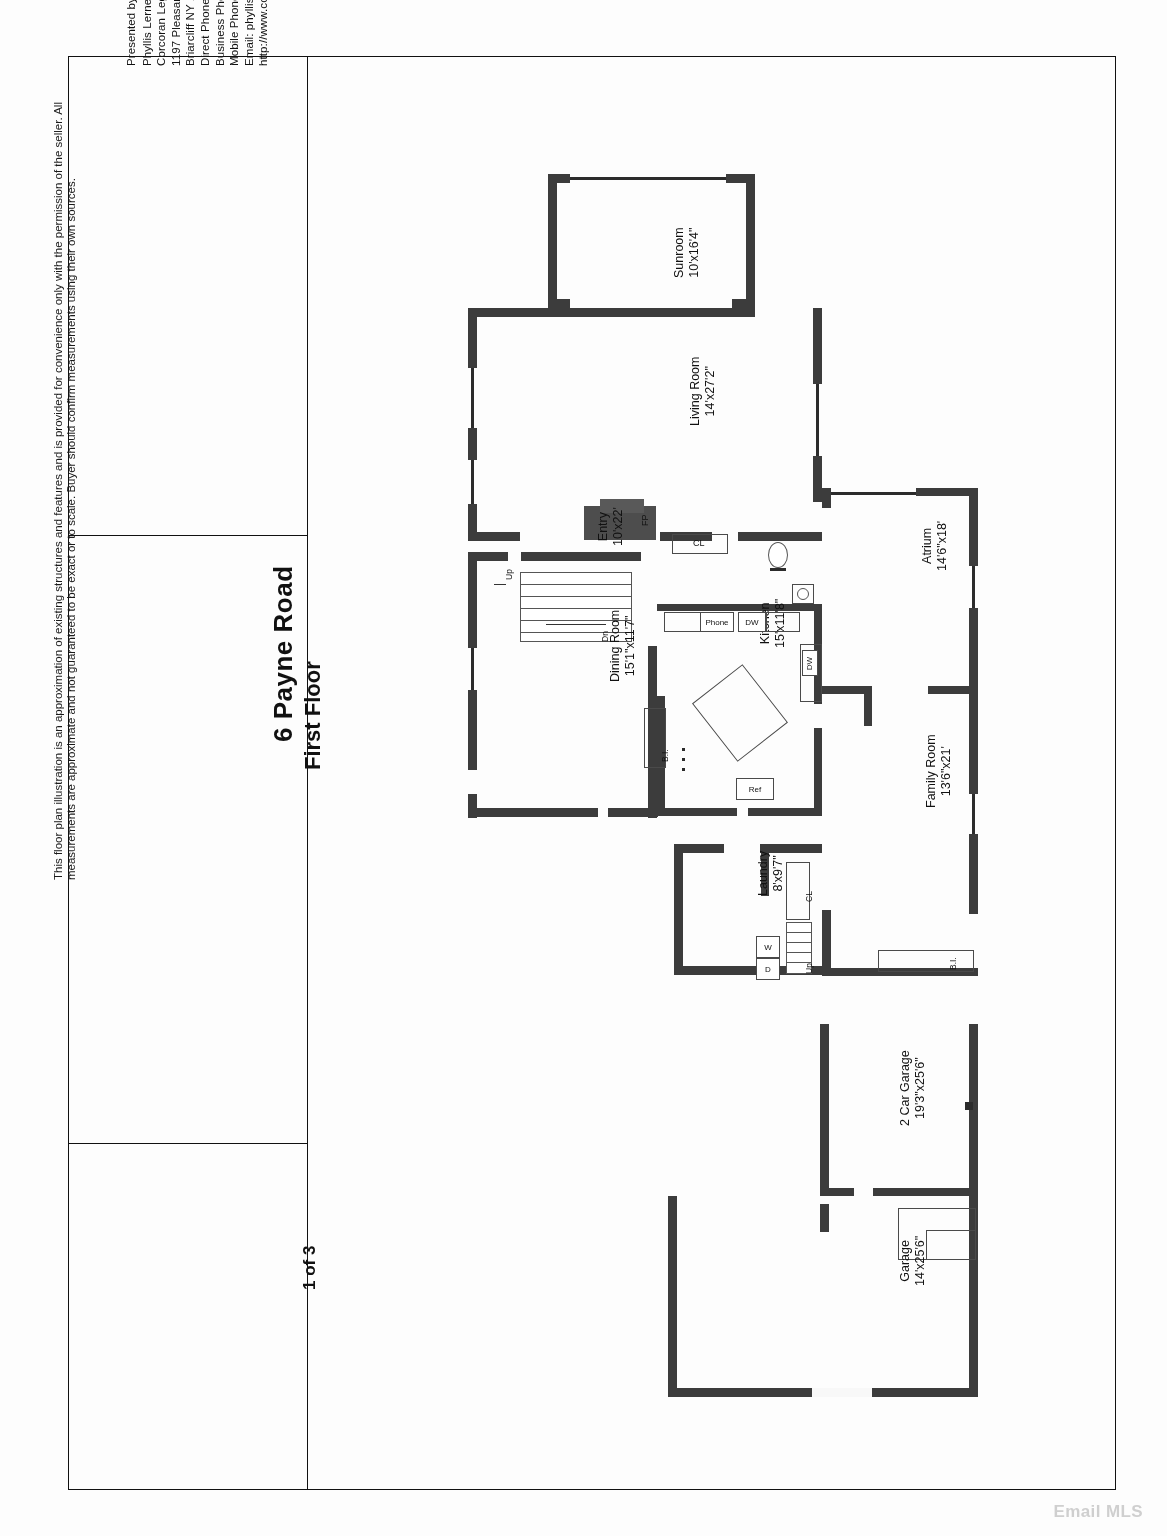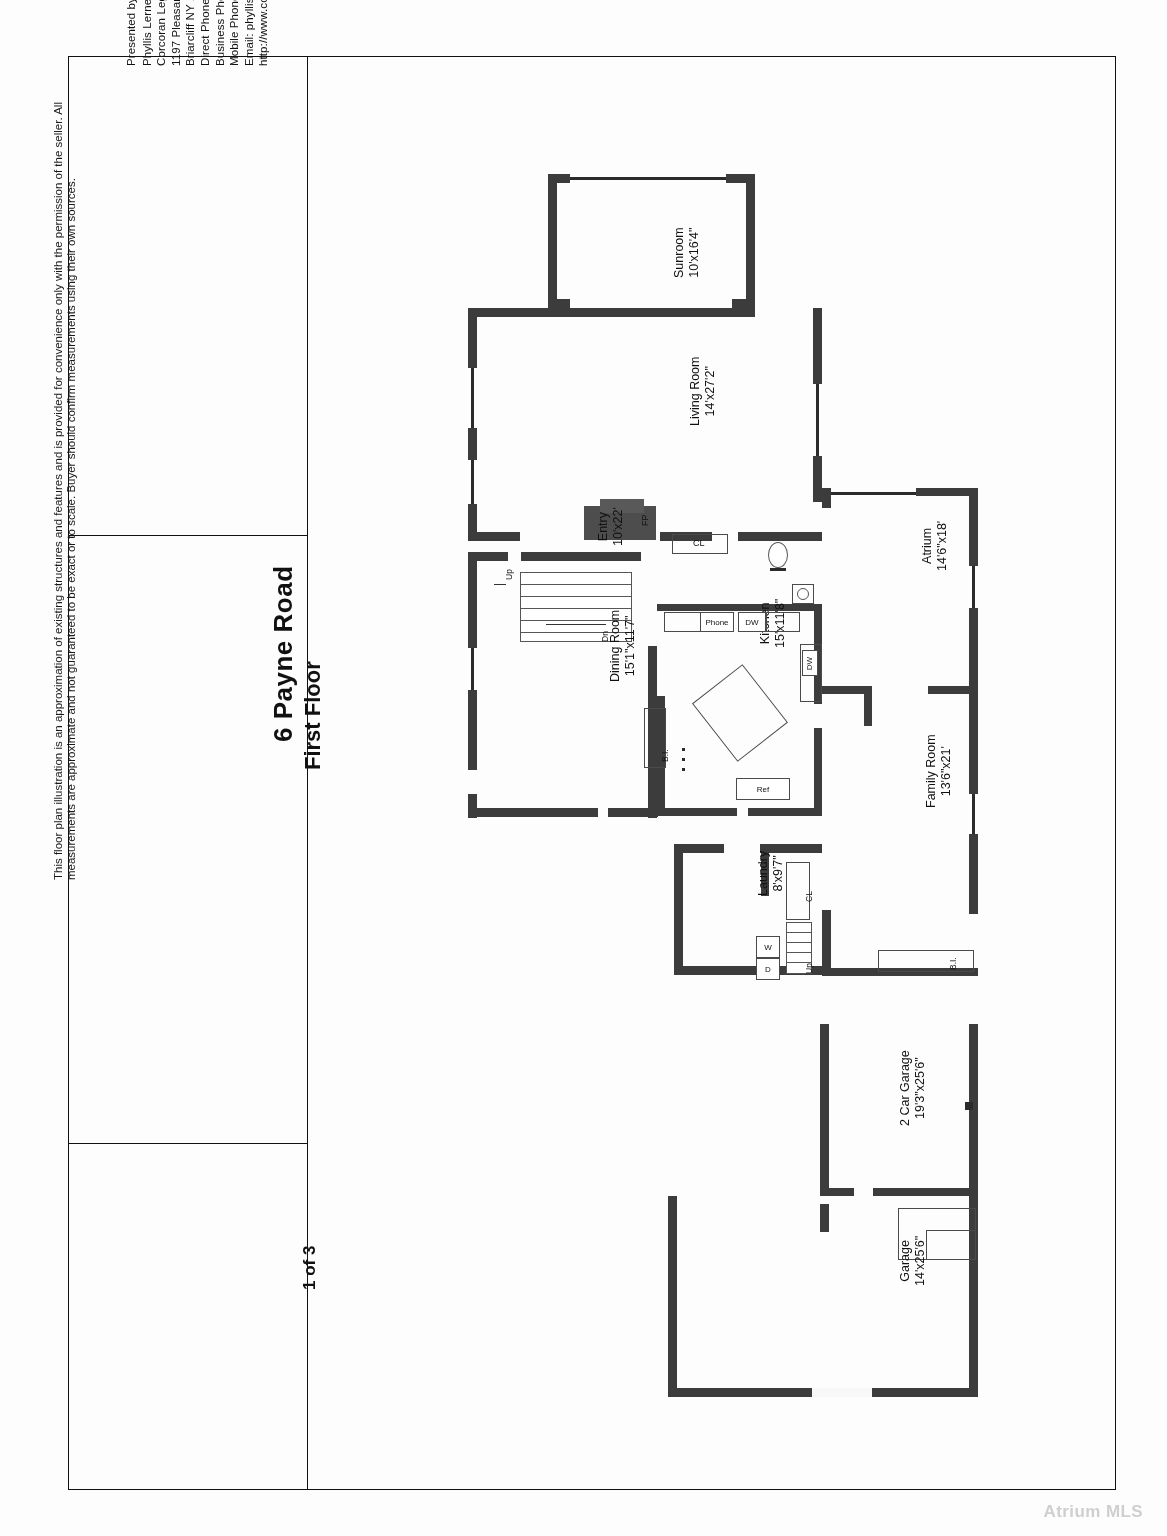--- a/index.html
+++ b/index.html
@@ -360,21 +360,21 @@
     <div class="outline" style="left:492px; top:588px; width:22px; height:58px;"></div>
     <div class="boxlbl rotz" style="left:494px; top:594px; width:16px; height:26px;">
         <span>DW</span>
       </div>
 
     <div class="outline" style="left:400px; top:620px; width:64px; height:74px; transform:rotate(-38deg);"></div>
 
     <div class="outline" style="left:336px; top:652px; width:22px; height:60px;"></div>
     <div class="tiny" style="left:352px; top:706px;">B.I.</div>
 
-    <div class="boxlbl" style="left:428px; top:722px; width:54px; height:22px;">
+    <div class="boxlbl" style="left:428px; top:722px; width:38px; height:22px;">
         <span>Ref</span>
       </div>
 
     <div class="thin" style="left:374px; top:692px; width:3px; height:3px;"></div>
     <div class="thin" style="left:374px; top:702px; width:3px; height:3px;"></div>
     <div class="thin" style="left:374px; top:712px; width:3px; height:3px;"></div>
 
     <div class="oval" style="left:460px; top:486px; width:20px; height:26px;"></div>
     <div class="thin" style="left:462px; top:512px; width:16px; height:3px;"></div>
     <div class="outline" style="left:484px; top:528px; width:22px; height:20px;"></div>
@@ -462,16 +462,16 @@
     <div class="thin" style="left:504px; top:1332px; width:60px; height:9px; background:#f8f8f8;"></div>
 
     <div class="rlabel" style="left:590px; top:1230px;">
       <div class="nm">Garage</div>
       <div class="dim">14'x25'6"</div>
     </div>
 
   </div>
 
   <div class="watermark">
-    <b>Atrium MLS</b>
+    <b>Email MLS</b>
   </div>
 
 </div>
 
 </body></html>

